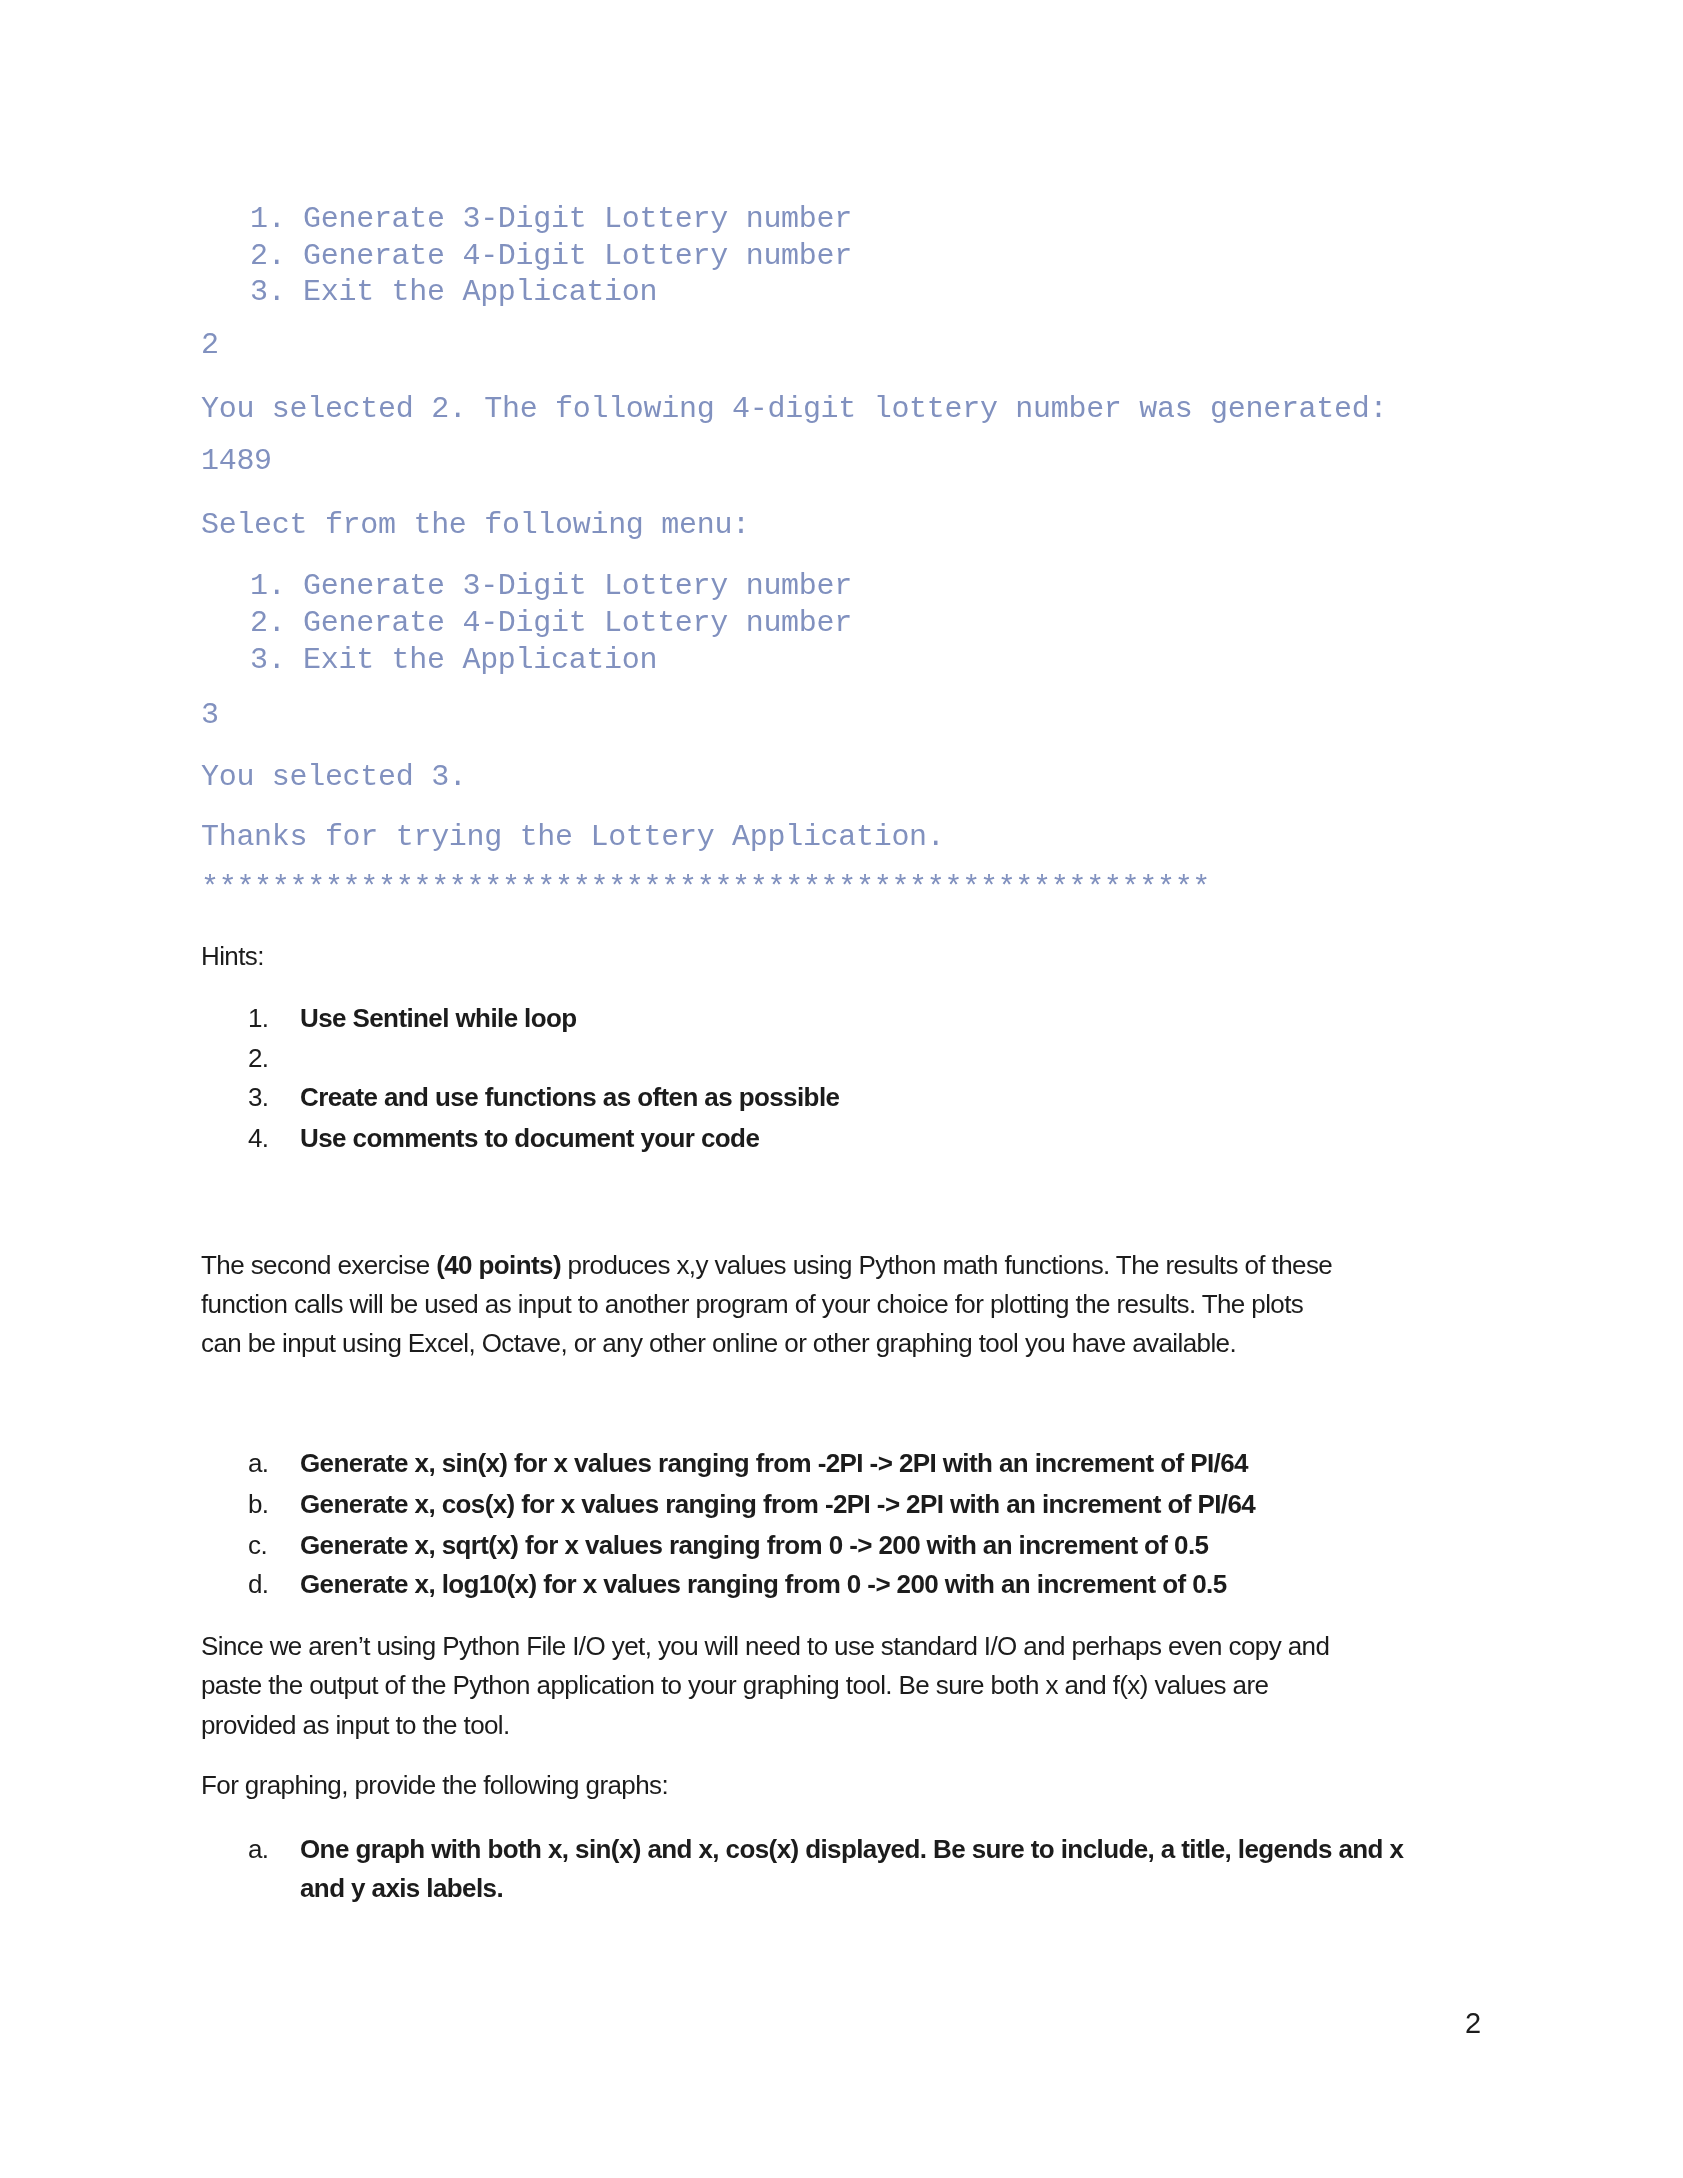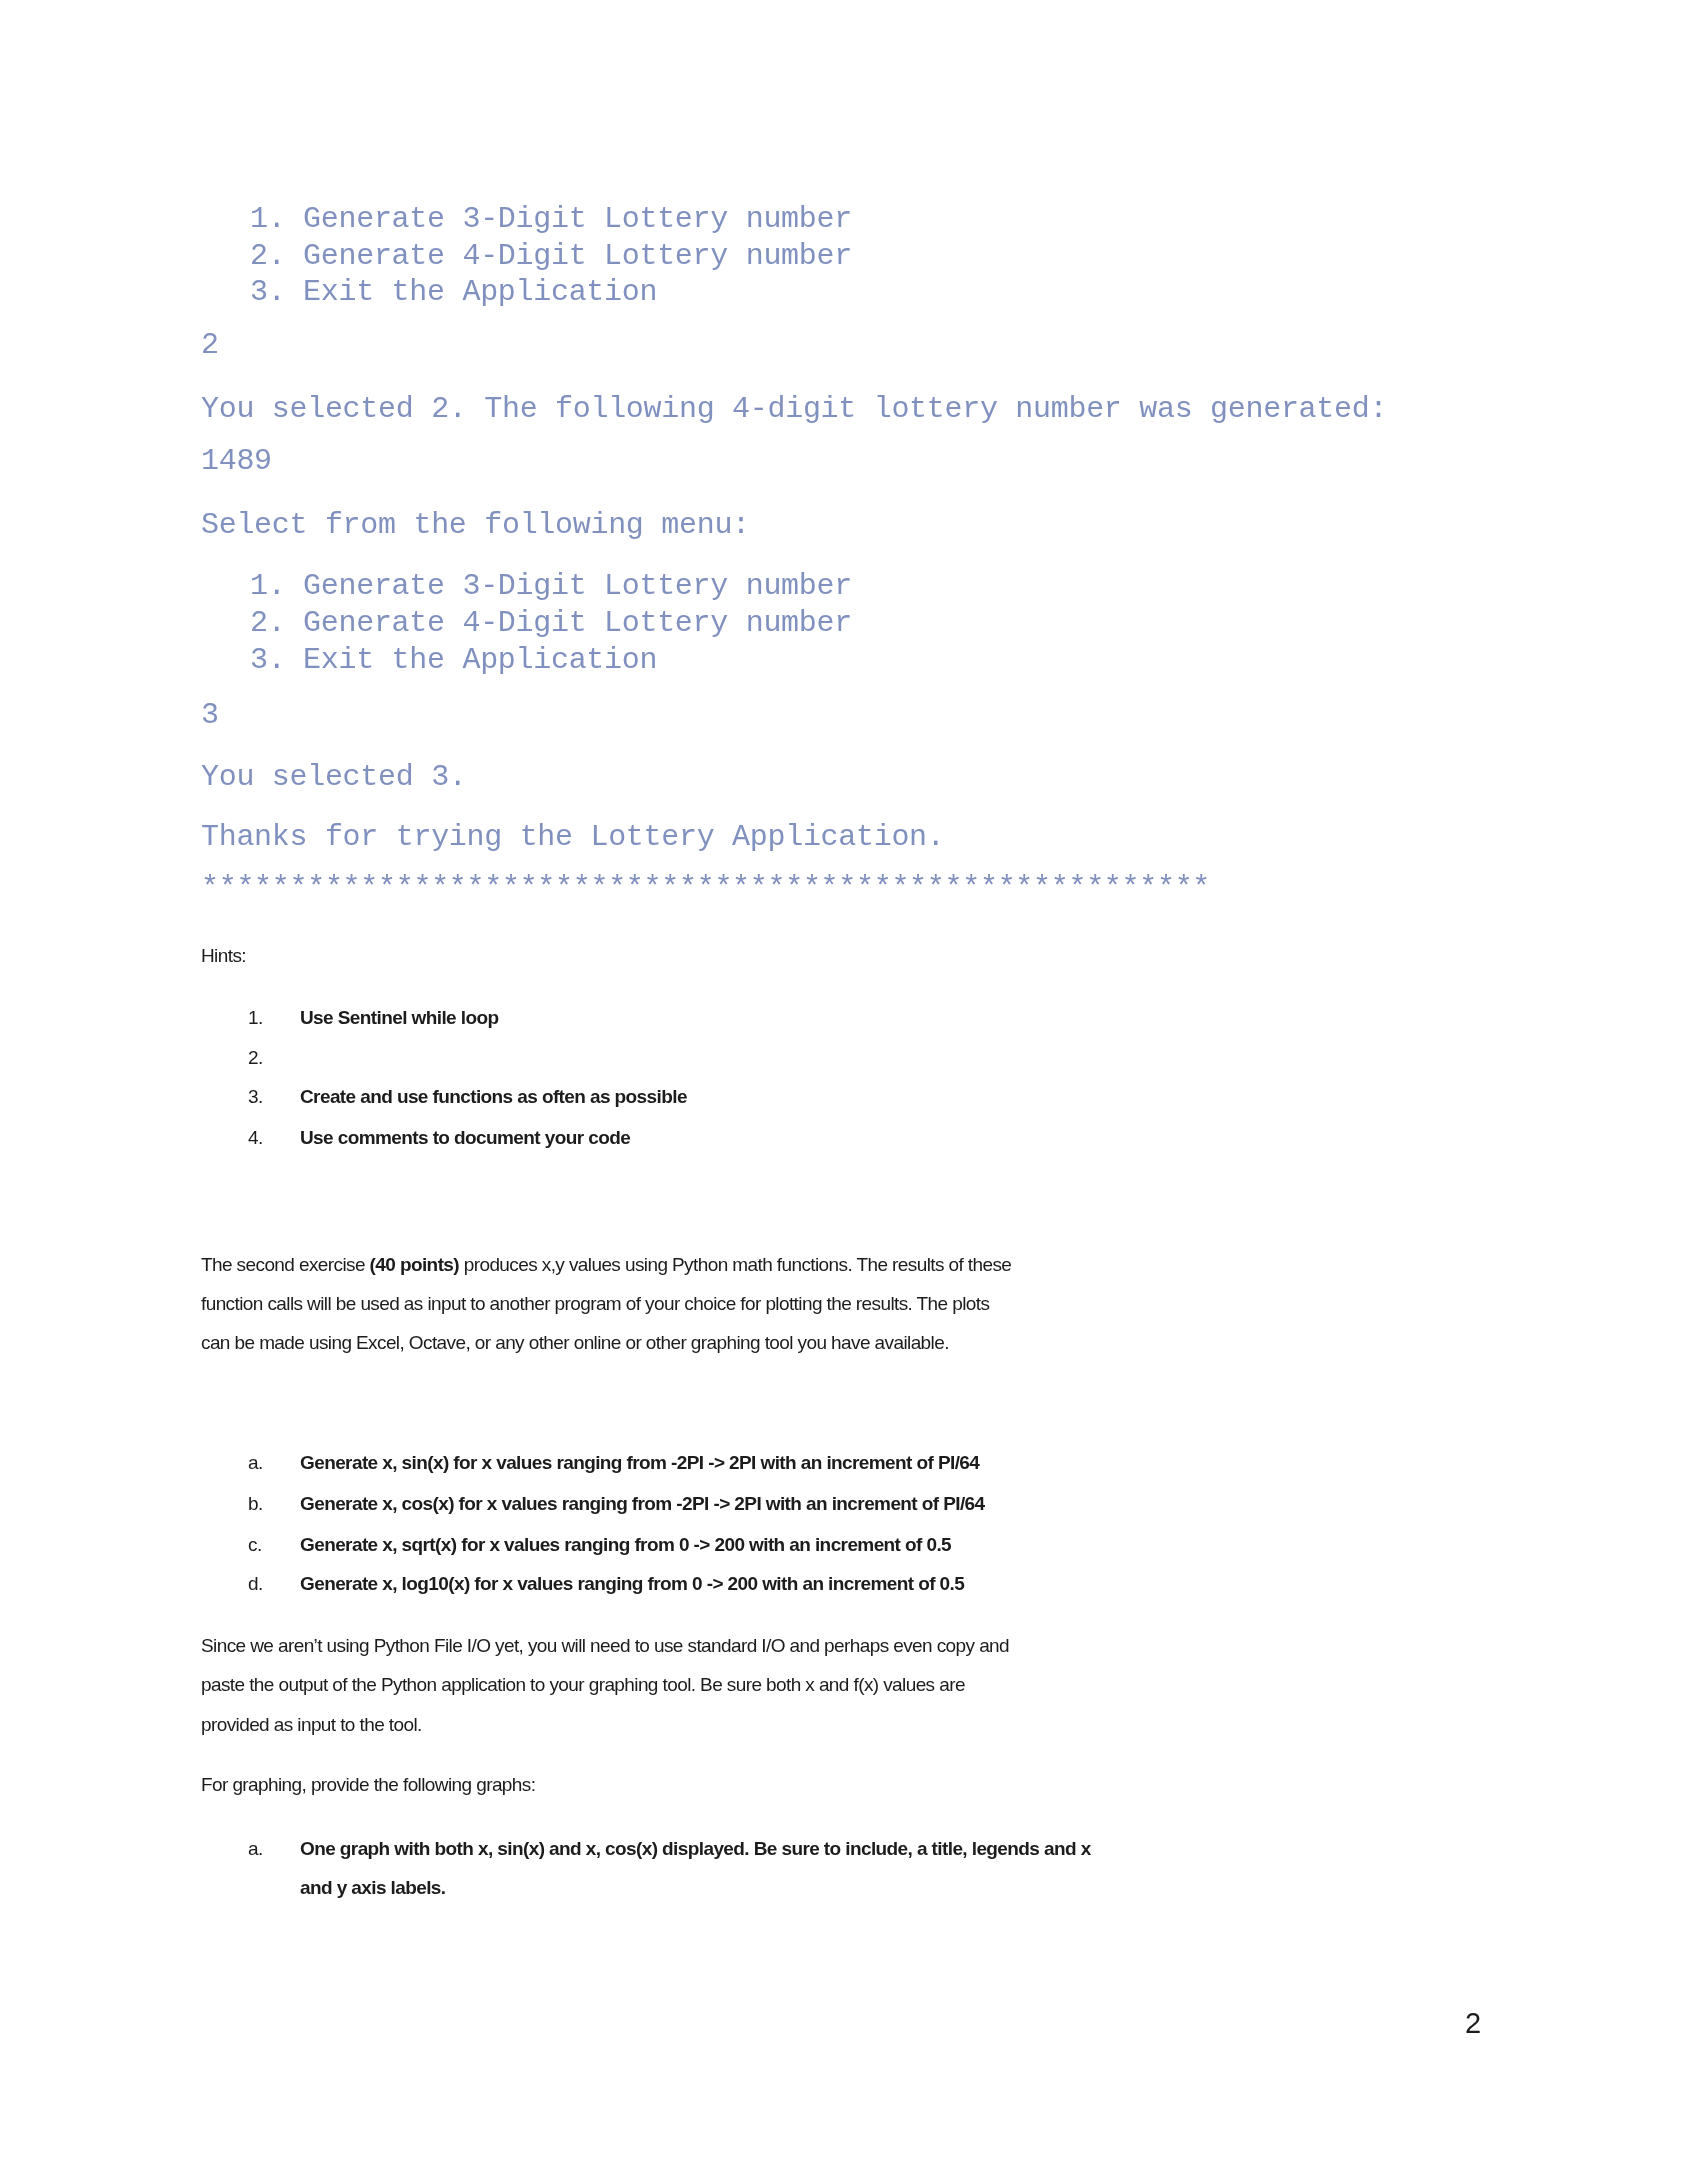--- a/index.html
+++ b/index.html
@@ -19,21 +19,21 @@
     line-height:37px;
     color:#8191bf;
     white-space:pre;
     letter-spacing:-0.3px;
   }
   .console-line.indent{left:250px;}
   .body-line{
     position:absolute;
     left:201px;
     font-family:"Liberation Sans",sans-serif;
-    font-size:19px;
+    font-size:26px;
     line-height:40px;
     color:#1c1c1c;
     letter-spacing:-0.6px;
     white-space:pre;
   }
   .list-num{left:248px;}
   .list-text{left:300px;font-weight:bold;}
   .b{font-weight:bold;}
   .page-number{
     position:absolute;
@@ -79,21 +79,21 @@
   <div class="body-line list-num" style="top:998px">1.</div>
   <div class="body-line list-text" style="top:998px">Use Sentinel while loop</div>
   <div class="body-line list-num" style="top:1038px">2.</div>
   <div class="body-line list-num" style="top:1077px">3.</div>
   <div class="body-line list-text" style="top:1077px">Create and use functions as often as possible</div>
   <div class="body-line list-num" style="top:1118px">4.</div>
   <div class="body-line list-text" style="top:1118px">Use comments to document your code</div>
 
   <div class="body-line" style="top:1245px"><span>The second exercise </span><span class="b">(40 points)</span><span> produces x,y values using Python math functions. The results of these</span></div>
   <div class="body-line" style="top:1284px">function calls will be used as input to another program of your choice for plotting the results. The plots</div>
-  <div class="body-line" style="top:1323px">can be made using Excel, Octave, or any other online or other graphing tool you have available.</div>
+  <div class="body-line" style="top:1323px">can be input using Excel, Octave, or any other online or other graphing tool you have available.</div>
 
 
   <div class="body-line list-num" style="top:1443px">a.</div>
   <div class="body-line list-text" style="top:1443px">Generate x, sin(x) for x values ranging from -2PI -&gt; 2PI with an increment of PI/64</div>
   <div class="body-line list-num" style="top:1484px">b.</div>
   <div class="body-line list-text" style="top:1484px">Generate x, cos(x) for x values ranging from -2PI -&gt; 2PI with an increment of PI/64</div>
   <div class="body-line list-num" style="top:1525px">c.</div>
   <div class="body-line list-text" style="top:1525px">Generate x, sqrt(x) for x values ranging from 0 -&gt; 200 with an increment of 0.5</div>
   <div class="body-line list-num" style="top:1564px">d.</div>
   <div class="body-line list-text" style="top:1564px">Generate x, log10(x) for x values ranging from 0 -&gt; 200 with an increment of 0.5</div>

